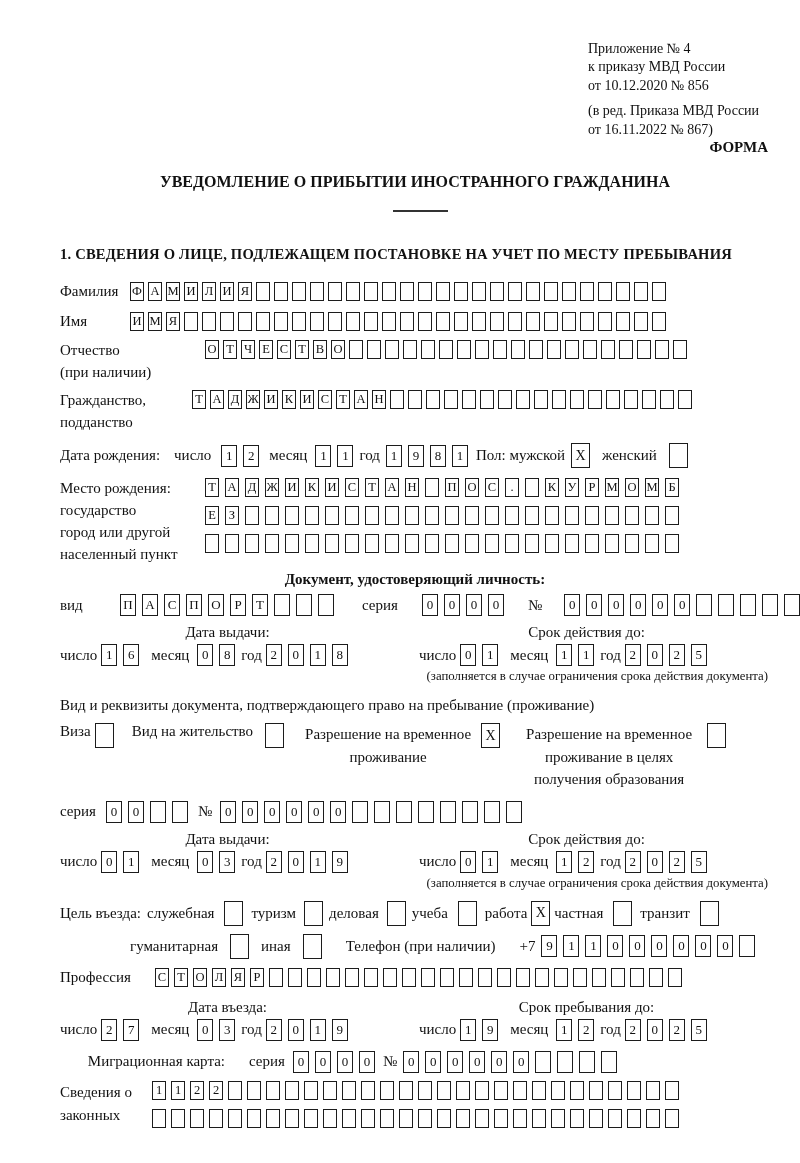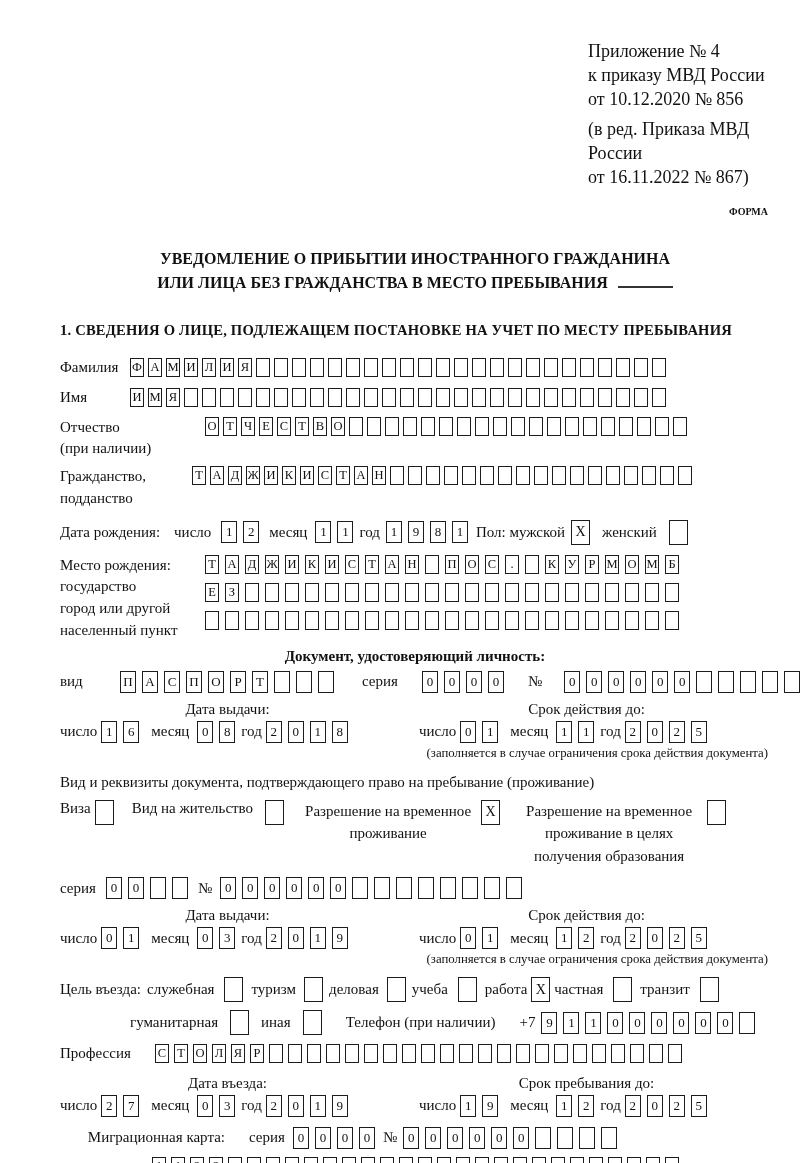--- a/index.html
+++ b/index.html
@@ -2,24 +2,24 @@
 <html><head>
 <meta charset="utf-8">
 <style>
   * { box-sizing: border-box; margin: 0; padding: 0; }
   body { background: #e8e8e8; font-family: "Liberation Serif", serif; }
   .page {
     width: 800px; height: 1163px; background: #ffffff; color: #111;
     margin: 0 auto; position: relative; padding: 40px 30px 0 60px;
     font-size: 15px; overflow: hidden;
   }
-  .appendix { width: 182px; margin-left: auto; font-size: 18px; line-height: 1.32; }
+  .appendix { width: 182px; margin-left: auto; font-size: 14px; line-height: 1.32; }
   .appendix .sub { margin-top: 7px; }
-  .forma { text-align: right; font-weight: bold; margin-top: 16px; font-size: 10px; padding-right: 2px; }
-  .title { text-align: center; font-weight: bold; font-size: 16px; line-height: 1.55; margin-top: 30px; }
+  .forma { text-align: right; font-weight: bold; margin-top: 0; font-size: 15px; padding-right: 2px; }
+  .title { text-align: center; font-weight: bold; font-size: 16px; line-height: 1.55; margin-top: 14px; }
   .blank { display: inline-block; width: 55px; border-bottom: 2px solid #333; margin-left: 10px; }
   .section { font-weight: bold; font-size: 14.6px; margin-top: 26px; letter-spacing: 0.2px; }
 
   .frow { display: flex; align-items: flex-start; }
   .aic { align-items: center; }
   .flabel { flex: 0 0 auto; line-height: 1.45; }
   .lab { flex: 0 0 auto; white-space: nowrap; }
   .boxes { display: flex; flex: 0 0 auto; gap: 4px; flex-wrap: nowrap; }
   .boxes.g5 { gap: 5px; }
   .boxes.g6 { gap: 6px; }
@@ -61,21 +61,21 @@
     <div>к приказу МВД России</div>
     <div>от 10.12.2020 № 856</div>
     <div class="sub">(в ред. Приказа МВД России</div>
     <div>от 16.11.2022 № 867)</div>
   </div>
 
   <div class="forma">ФОРМА</div>
 
   <div class="title">
     <div>УВЕДОМЛЕНИЕ О ПРИБЫТИИ ИНОСТРАННОГО ГРАЖДАНИНА</div>
-    <div><span>ИЛИ ЛИЦА БЕЗ ГРАЖДАНСТВА В МЕСТО ПРЕБЫВАНИЯ</span><span class="blank"></span></div>
+    <div><span class="blank"></span></div>
   </div>
 
   <div class="section">1. СВЕДЕНИЯ О ЛИЦЕ, ПОДЛЕЖАЩЕМ ПОСТАНОВКЕ НА УЧЕТ ПО МЕСТУ ПРЕБЫВАНИЯ</div>
 
   <div class="frow mt18 aic">
     <div class="flabel w70">Фамилия</div>
     <div class="boxes">
         <span class="cell">Ф</span>
         <span class="cell">А</span>
         <span class="cell">М</span>

